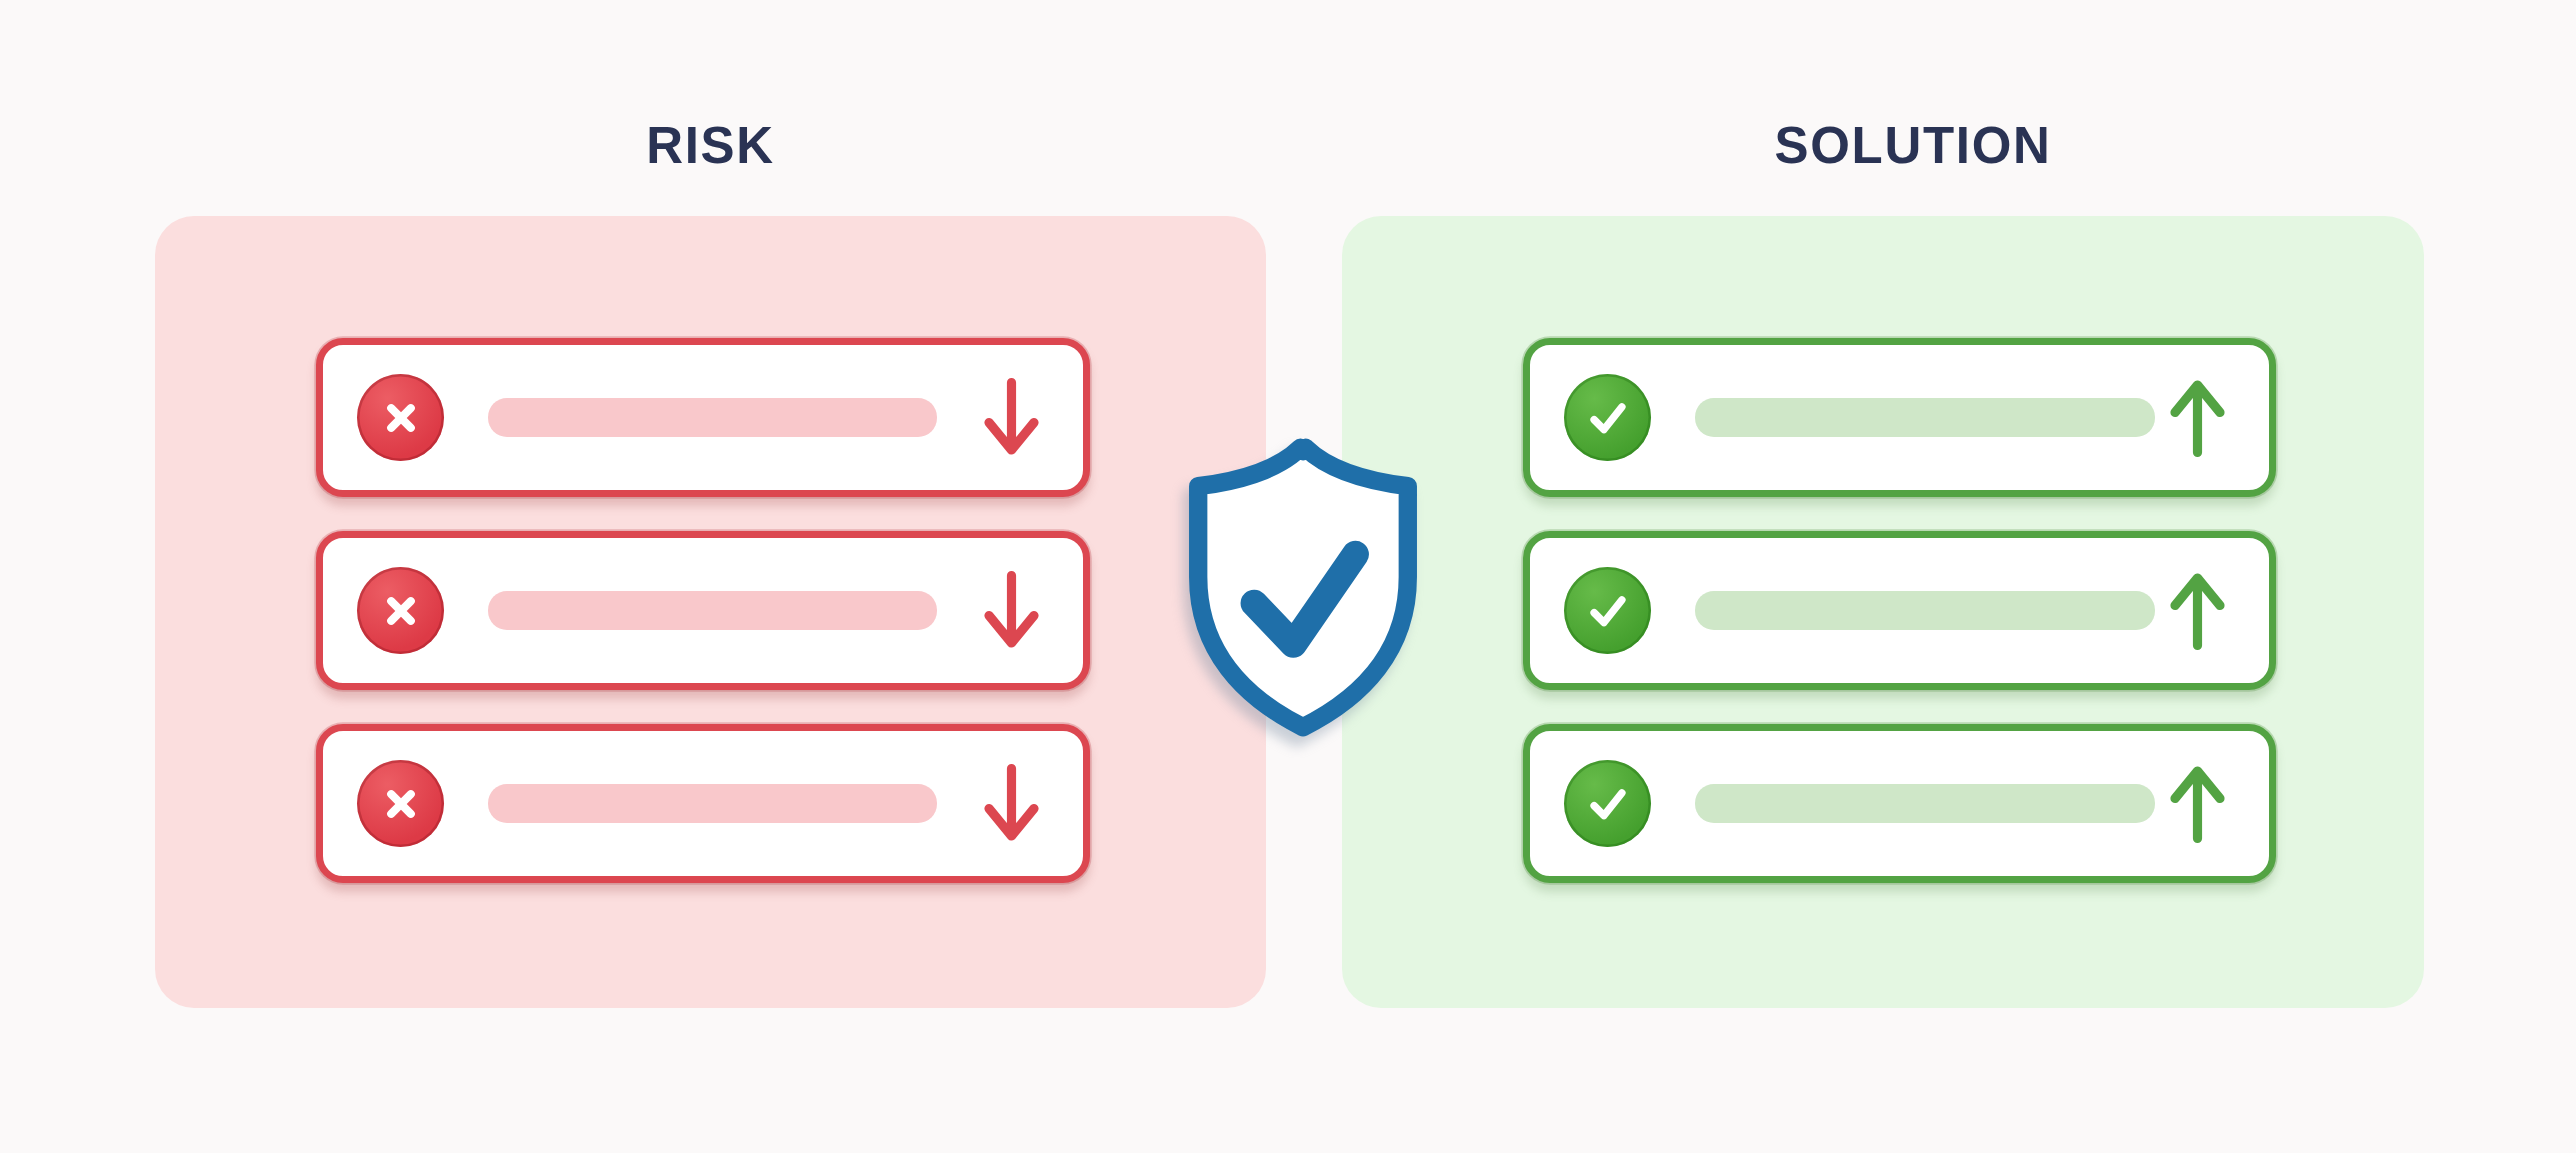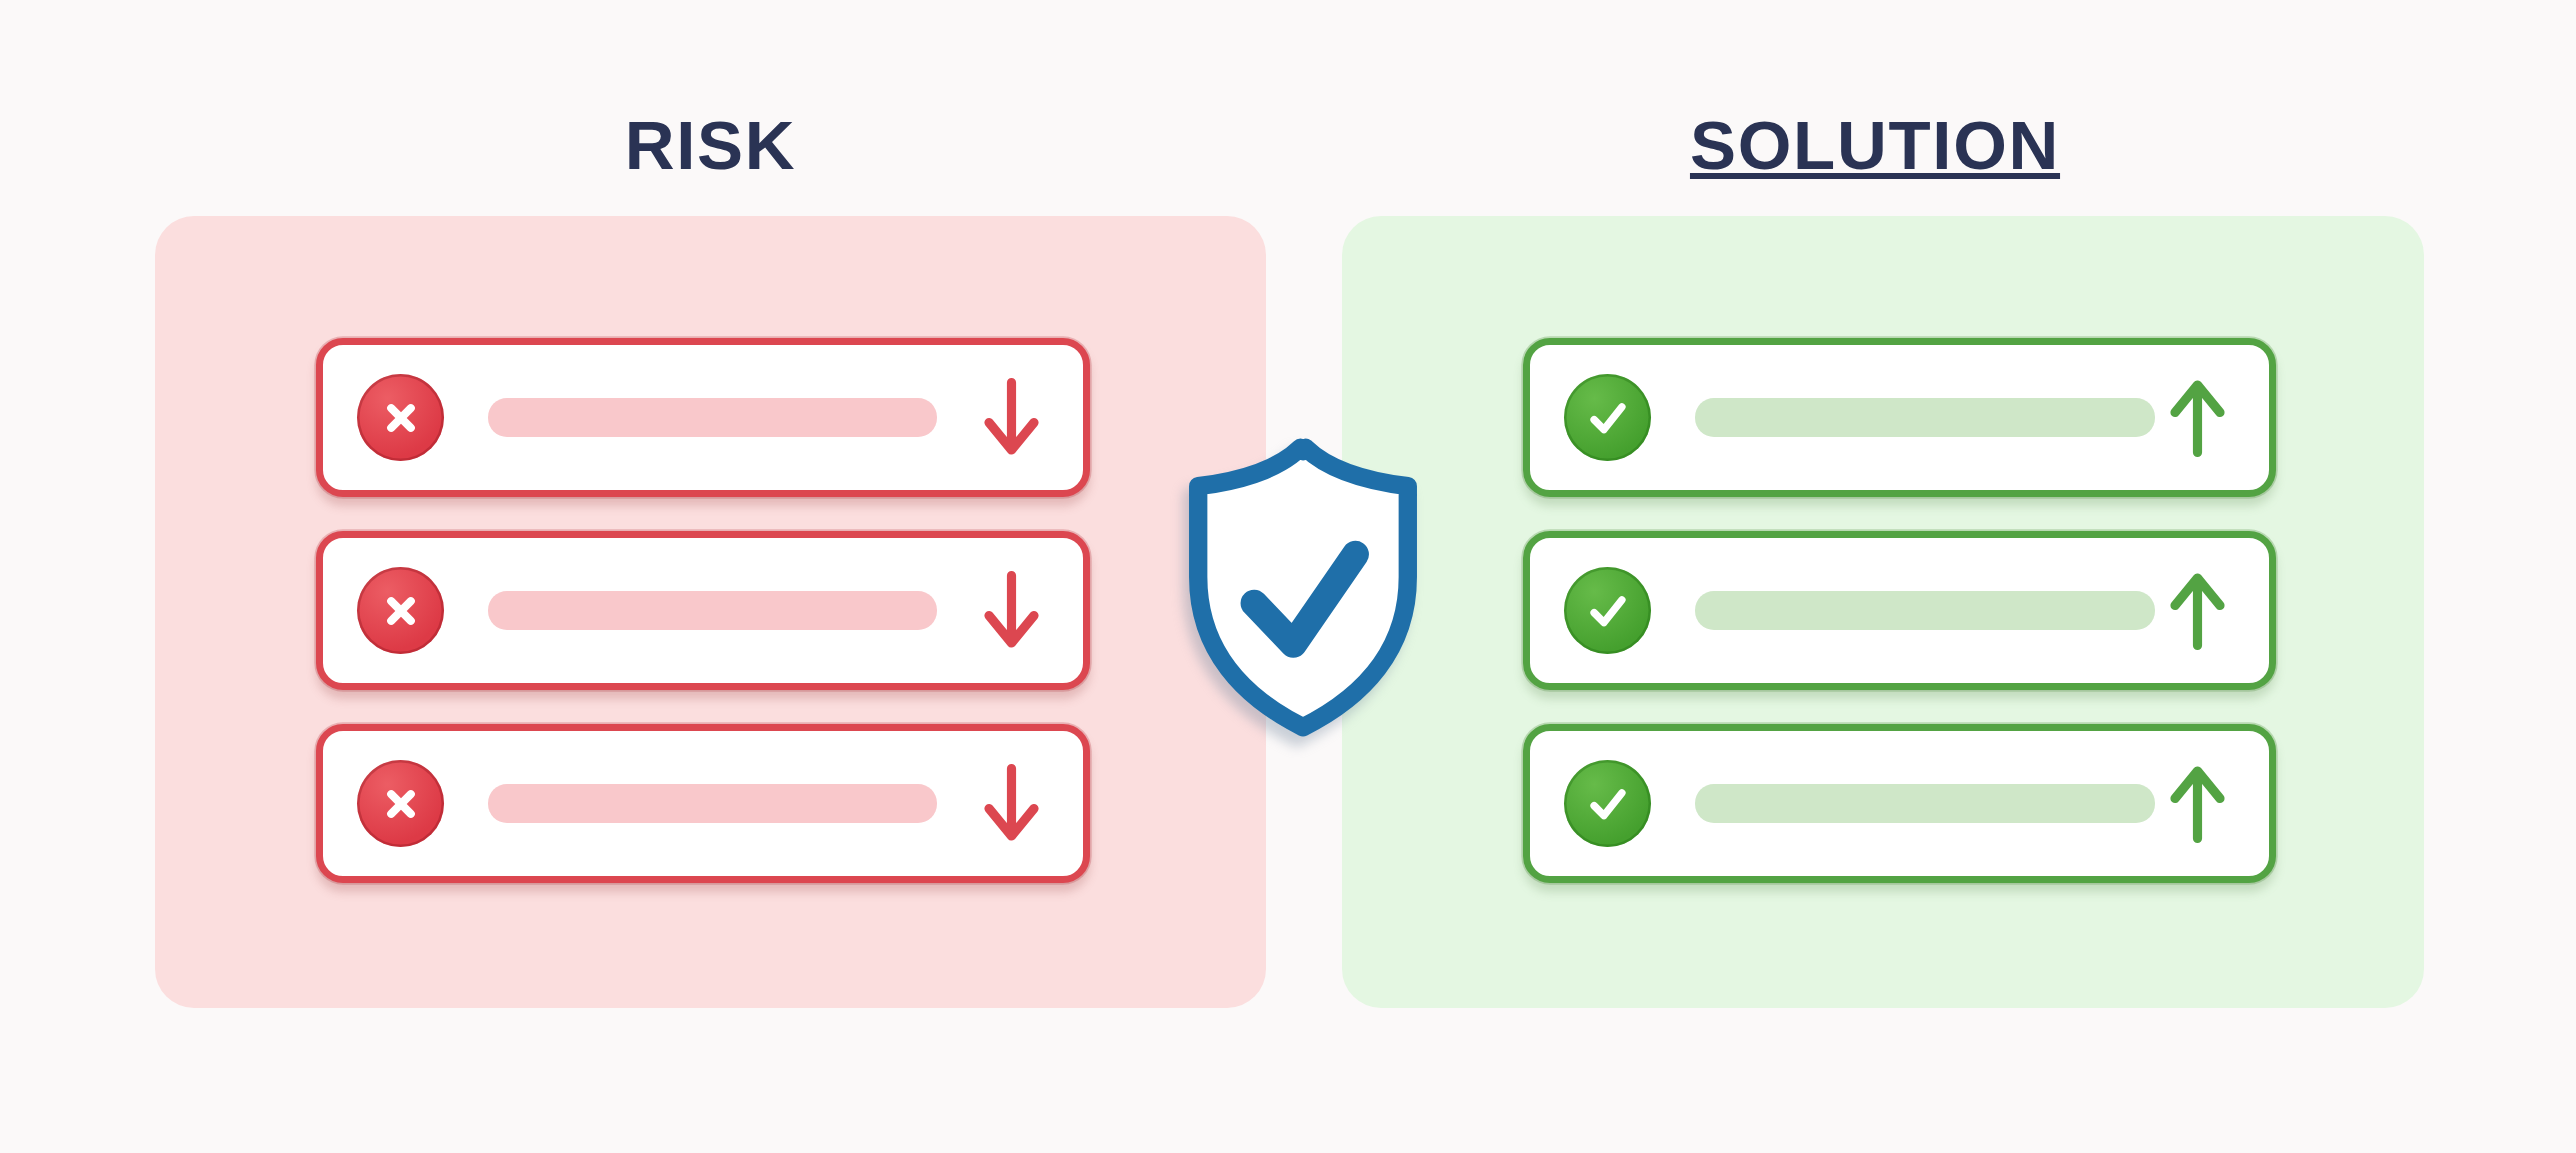--- a/index.html
+++ b/index.html
@@ -22,27 +22,27 @@
     position:relative;
     background:var(--background);
     font-family:"Liberation Sans", sans-serif;
     overflow:hidden;
   }
   .col-title{
     position:absolute;
     top:99px;
     height:92px;
     display:flex;align-items:center;justify-content:center;
-    font-size:69px;
+    font-size:51px;
     font-weight:700;
     letter-spacing:1.7px;
     color:var(--title-text);
   }
   #risk-title{left:155px;width:1111px;}
-  #solution-title{left:1334px;width:1082px;text-decoration:underline;}
+  #solution-title{left:1372px;width:1082px;}
 
   .panel{
     position:absolute;
     top:216px;
     height:792px;
     border-radius:39px;
   }
   #risk-panel{left:155px;width:1111px;background:var(--risk-panel-bg);}
   #solution-panel{left:1342px;width:1082px;background:var(--solution-panel-bg);}
 

